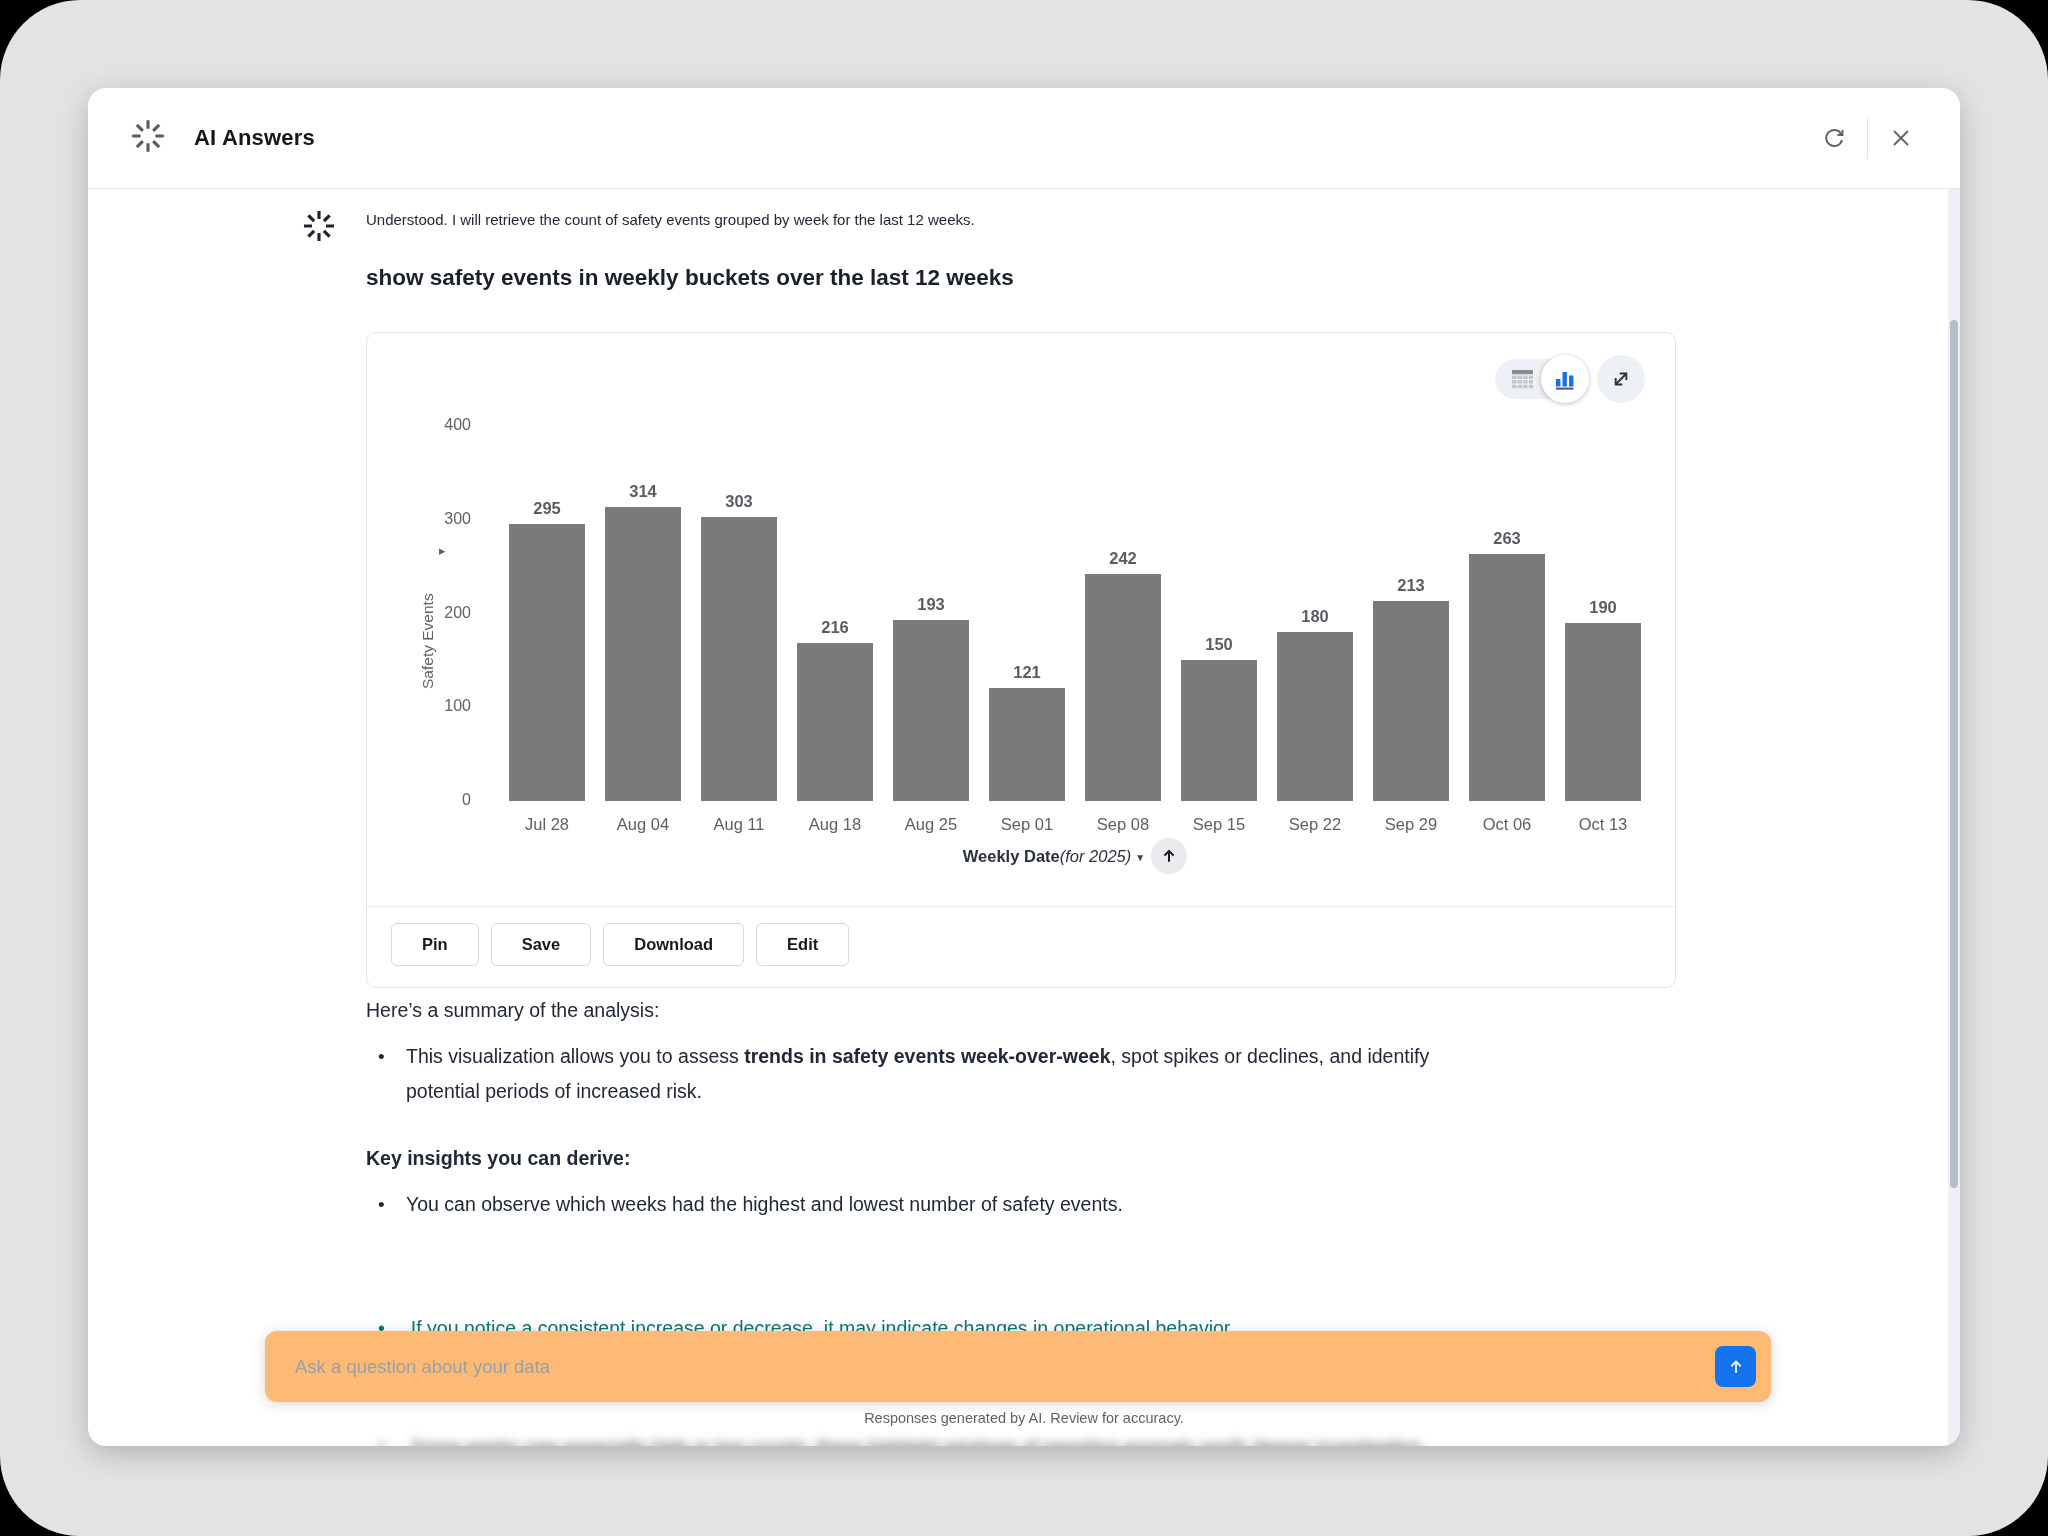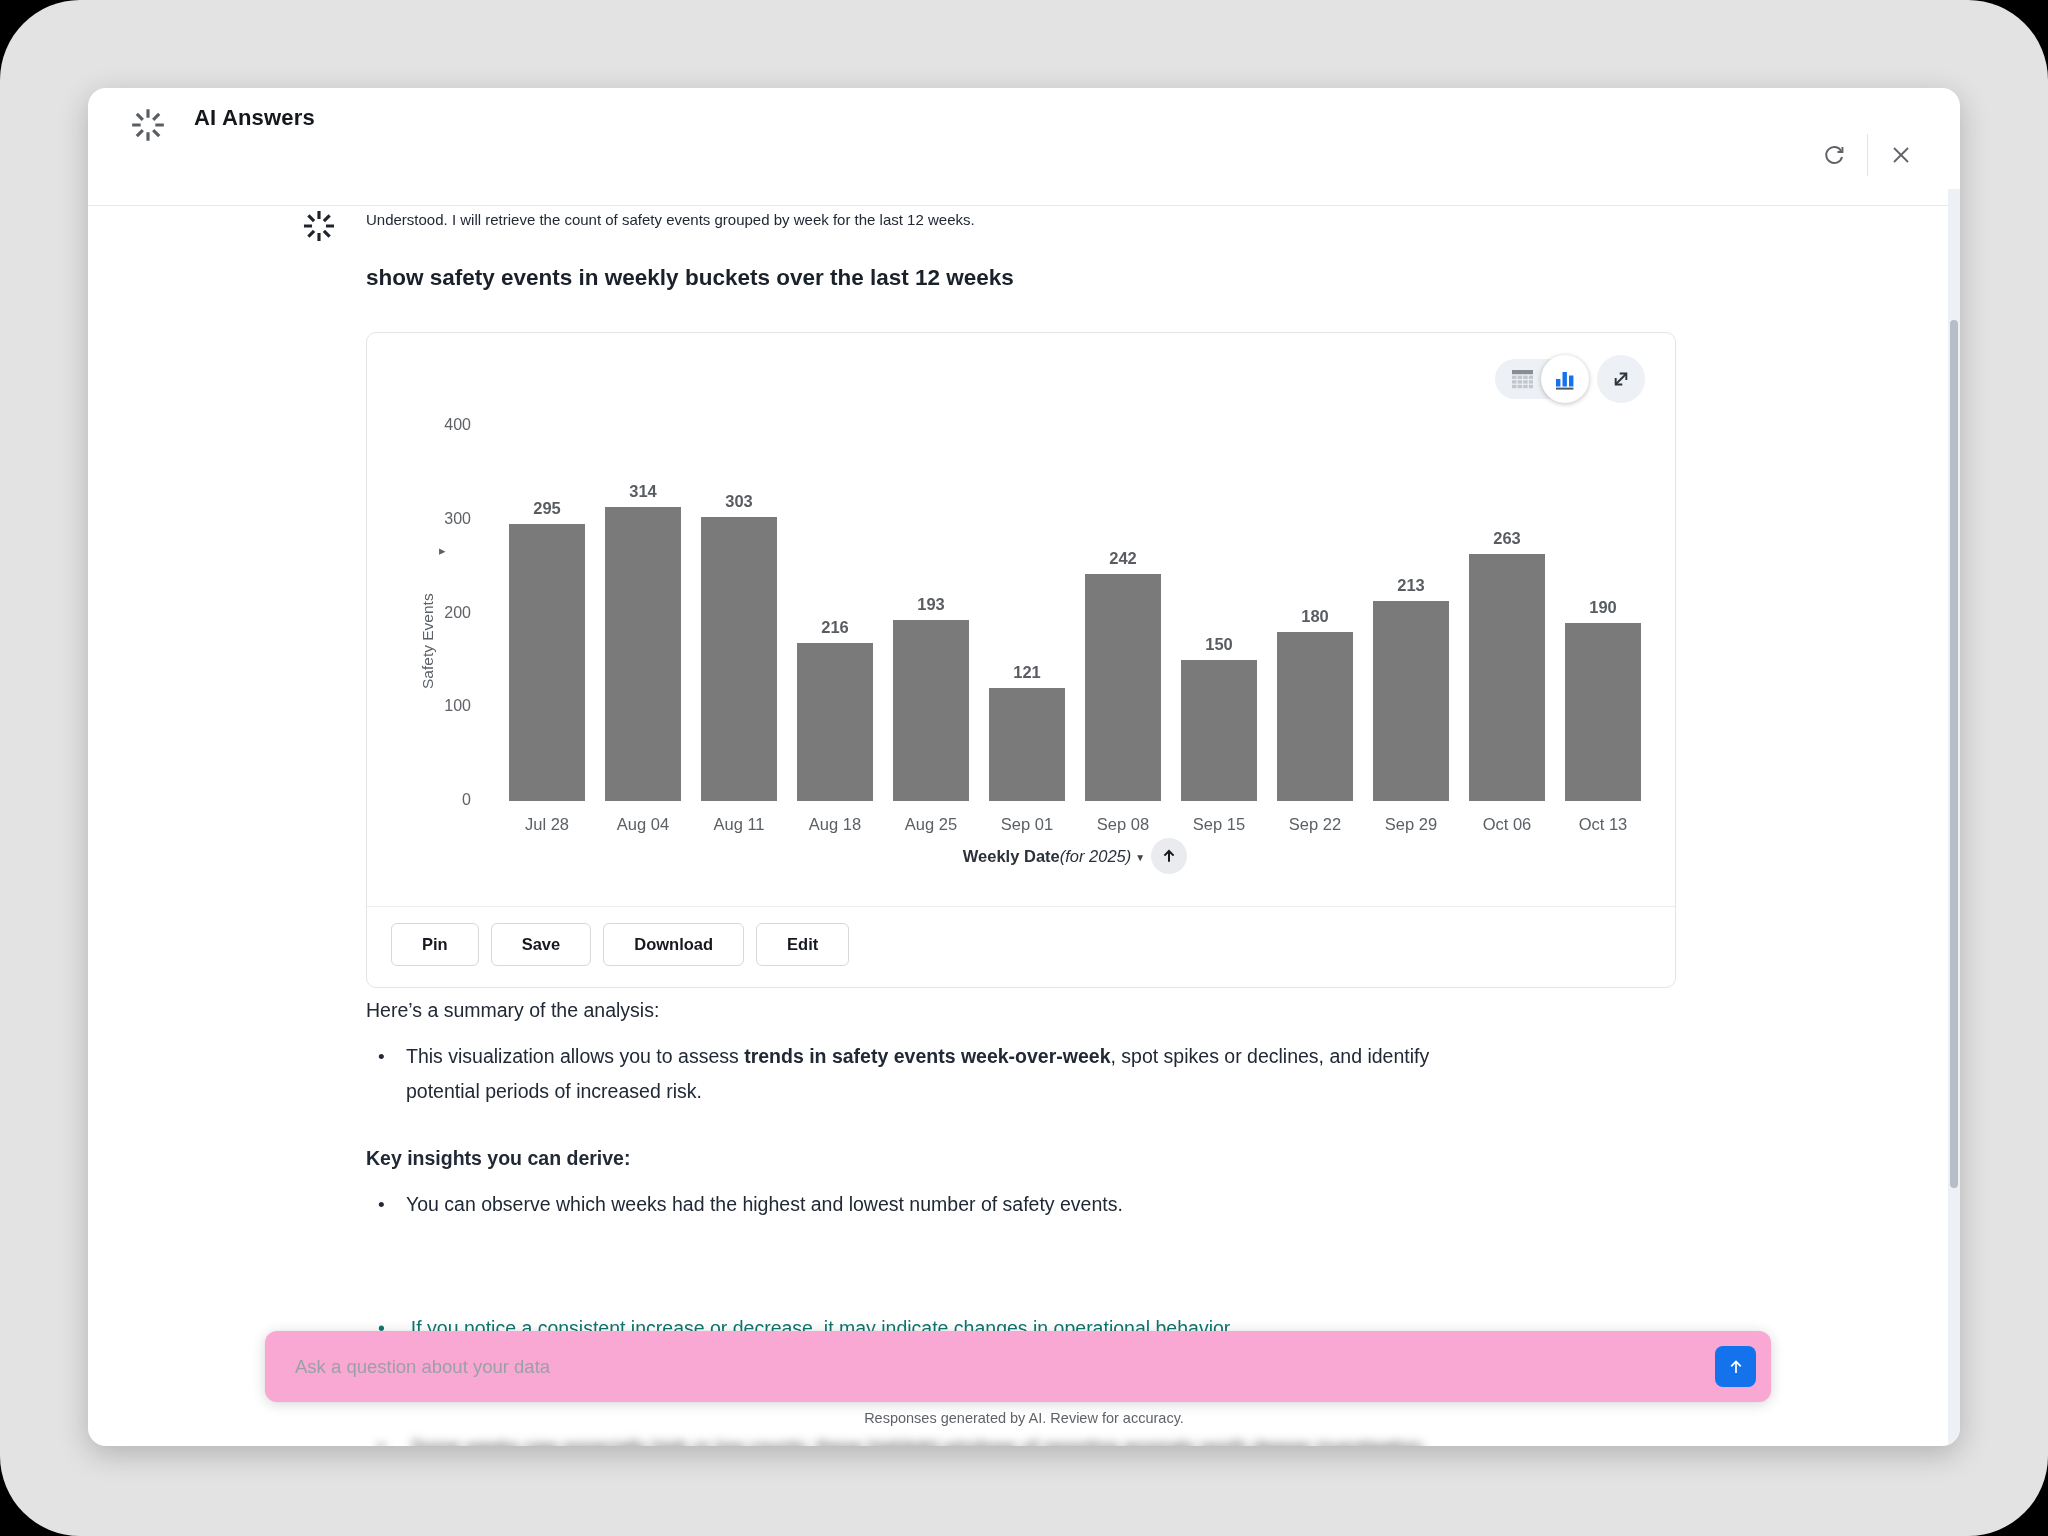--- a/index.html
+++ b/index.html
@@ -2,22 +2,22 @@
 <html><head>
 <meta charset="utf-8">
 <style>
   html,body{margin:0;padding:0;background:#000;width:2048px;height:1536px;overflow:hidden;
     font-family:"Liberation Sans", sans-serif;}
   .frame{position:absolute;inset:0;background:#e3e3e3;border-radius:80px;overflow:hidden;}
   .dialog{position:absolute;left:88px;top:88px;width:1872px;height:1358px;background:#fff;
     border-radius:18px;box-shadow:0 8px 30px rgba(0,0,0,.22);overflow:hidden;}
 
   
-  .hdr{position:absolute;left:0;top:17px;right:0;height:100px;border-bottom:1px solid #e8e8e8;
-    display:flex;align-items:flex-start;}
+  .hdr{position:absolute;left:0;top:0;right:0;height:100px;border-bottom:1px solid #e8e8e8;
+    display:flex;align-items:center;}
   .hdr .burst{margin-left:40px;}
   .hdr-title{margin-left:26px;font-size:22px;font-weight:700;color:#14171c;letter-spacing:.2px;}
   .hdr-right{position:absolute;right:36px;top:0;height:100px;display:flex;align-items:center;gap:10px;}
   .iconbtn{background:none;border:none;width:46px;height:46px;display:flex;align-items:center;
     justify-content:center;cursor:pointer;padding:0;}
   .vdiv{width:1px;height:42px;background:#e3e3e3;}
 
   
   .content{position:absolute;left:0;top:101px;right:0;bottom:0;overflow:hidden;}
   .msg{position:absolute;left:212px;top:16px;width:1420px;}
@@ -68,21 +68,21 @@
   .summary p{margin:0;line-height:30px;}
   .summary p.bold{font-weight:700;margin-top:34px;}
   .summary ul{margin:14px 0 0 0;padding:0;list-style:none;}
   .summary li{position:relative;padding-left:40px;line-height:35px;margin-top:12px;}
   .summary li::before{content:"•";position:absolute;left:12px;top:0;font-size:19px;}
   .cutoff{position:absolute;left:290px;top:1128px;width:1240px;height:14px;overflow:hidden;
     font-size:19.5px;color:#0f766e;}
   .cutoff .dot{margin-right:26px;}
 
   
-  .composer{position:absolute;left:177px;top:1243px;width:1506px;height:71px;background:#f9a8d4;
+  .composer{position:absolute;left:177px;top:1243px;width:1506px;height:71px;background:#fdba74;
     border-radius:12px;box-shadow:0 2px 14px rgba(0,0,0,.16),0 0 2px rgba(0,0,0,.05);
     display:flex;align-items:center;z-index:5;}
   .composer input{flex:1;border:none;outline:none;background:none;margin:0 60px 0 28px;
     font-family:"Liberation Sans", sans-serif;font-size:18.5px;color:#212936;}
   .composer input::placeholder{color:#9aa0a6;}
   .send{position:absolute;right:15px;top:15px;width:41px;height:41px;border:none;border-radius:8px;
     background:#1372ec;display:flex;align-items:center;justify-content:center;cursor:pointer;padding:0;}
 
   .disclaimer{position:absolute;left:0;right:0;top:1322px;margin:0;text-align:center;
     font-size:14.5px;color:#5f6368;z-index:4;}

